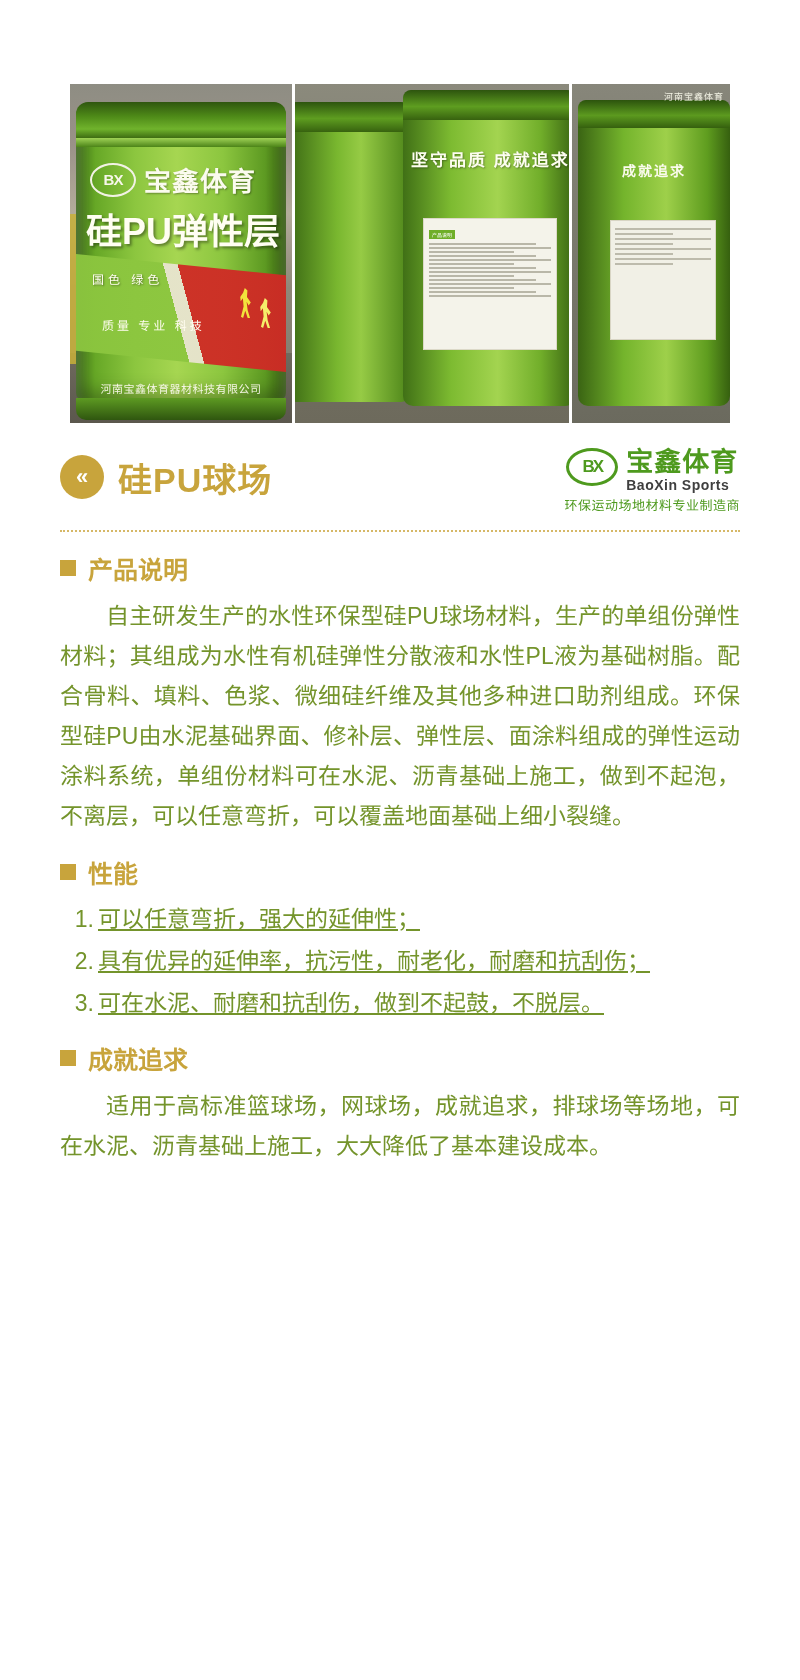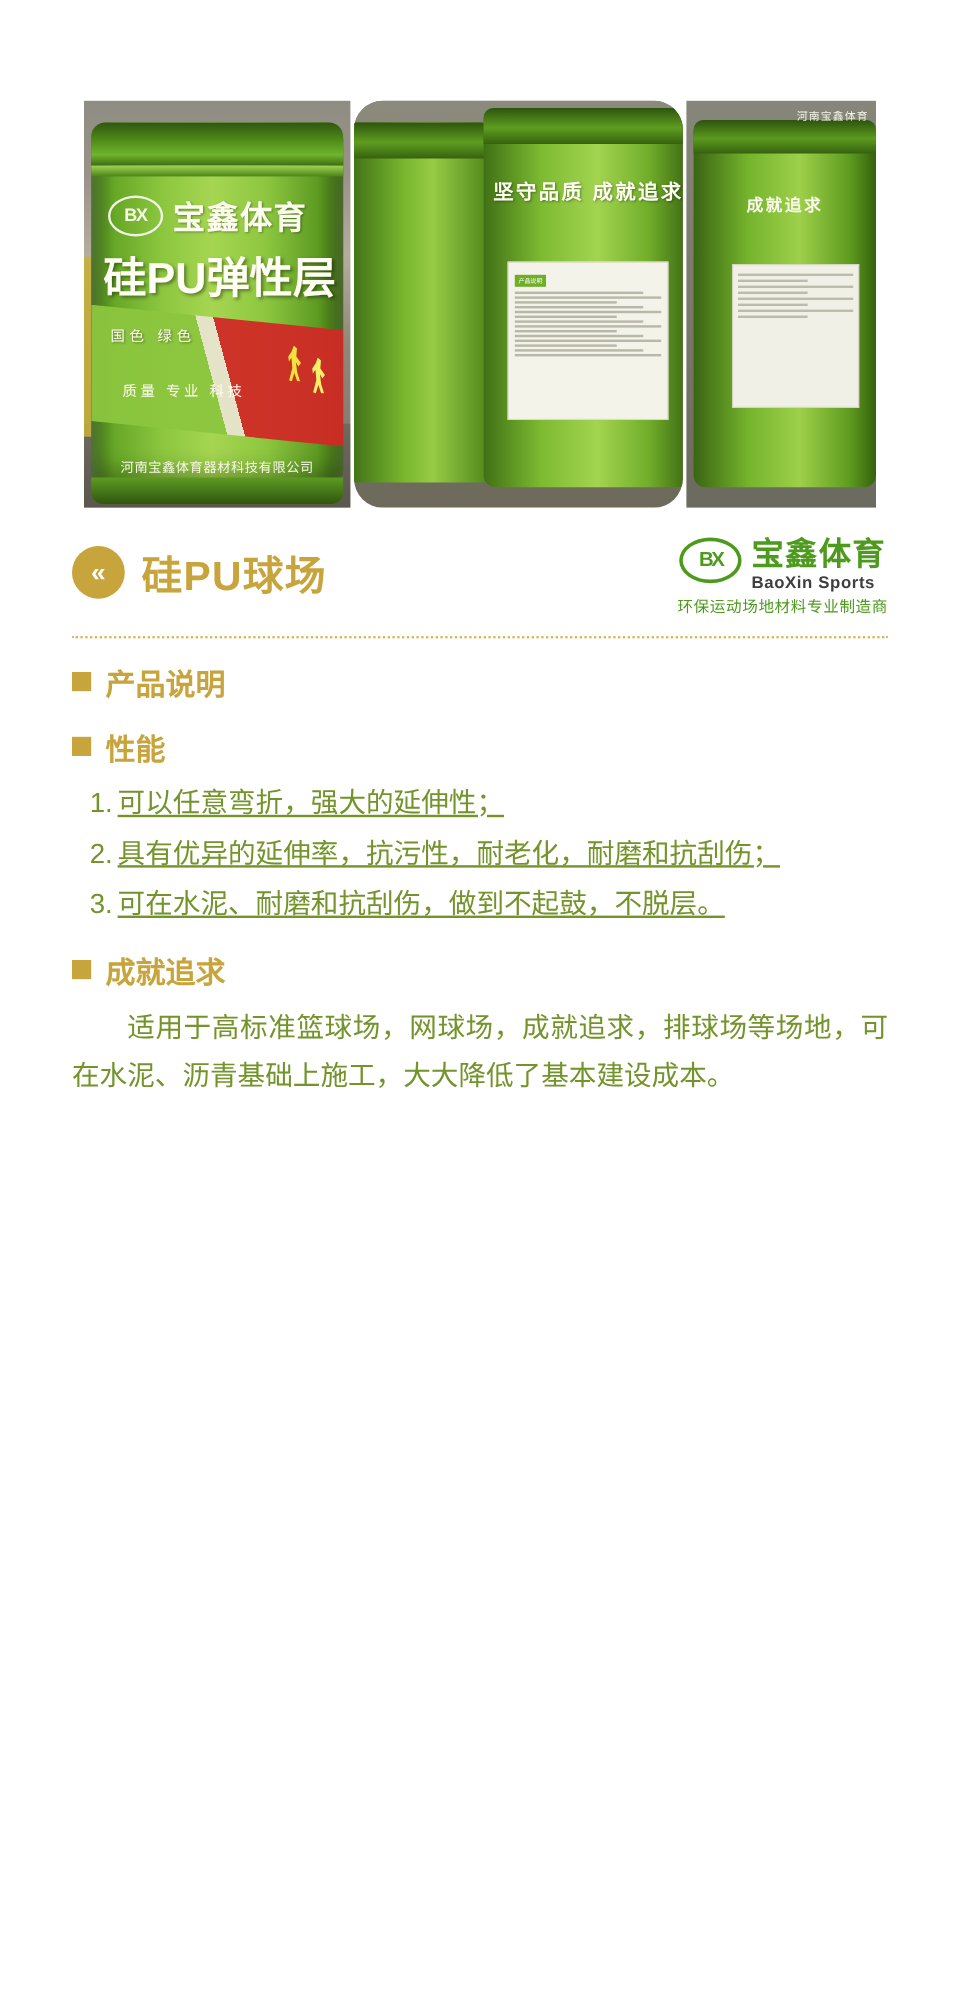--- a/index.html
+++ b/index.html
@@ -181,21 +181,21 @@
   .p1-bottomband {
     position: absolute;
     left: 0; right: 0;
     top: 296px;
     height: 22px;
     background: linear-gradient(180deg,#5d9a22,#2f560f);
     border-radius: 0 0 10px 10px;
   }
 
   
-  .photo-2 { background: linear-gradient(180deg,#7f7d6f 0%, #6d6a5c 100%); border-radius: 24px; }
+  .photo-2 { background: linear-gradient(180deg,#7f7d6f 0%, #6d6a5c 100%); }
   .p2-wall {
     position: absolute;
     left:0; right:0; top:0; height: 70%;
     background: linear-gradient(180deg,#8b8a7c,#76746a);
   }
   .p2-b1 {
     position: absolute;
     left: -6px; top: 18px;
     width: 120px; height: 300px;
     background: linear-gradient(90deg,#3c6a14,#79b72f 40%,#96cb45 60%,#4d8519);
@@ -535,20 +535,21 @@
         <div class="brand-sub">环保运动场地材料专业制造商</div>
       </div>
     </div>
 
     <hr class="dotted-rule">
 
     <div class="section-head">
       <div class="sq"></div>
       <div class="section-title">产品说明</div>
     </div>
+    <p class="body-text">自主研发生产的水性环保型硅PU球场材料，生产的单组份弹性材料；其组成为水性有机硅弹性分散液和水性PL液为基础树脂。配合骨料、填料、色浆、微细硅纤维及其他多种进口助剂组成。环保型硅PU由水泥基础界面、修补层、弹性层、面涂料组成的弹性运动涂料系统，单组份材料可在水泥、沥青基础上施工，做到不起泡，不离层，可以任意弯折，可以覆盖地面基础上细小裂缝。</p>
 
     <div class="section-head">
       <div class="sq"></div>
       <div class="section-title">性能</div>
     </div>
     <ul class="num-list">
       <li>
         <span class="num">1.</span>
         <span class="txt">可以任意弯折，强大的延伸性；</span>
       </li>

